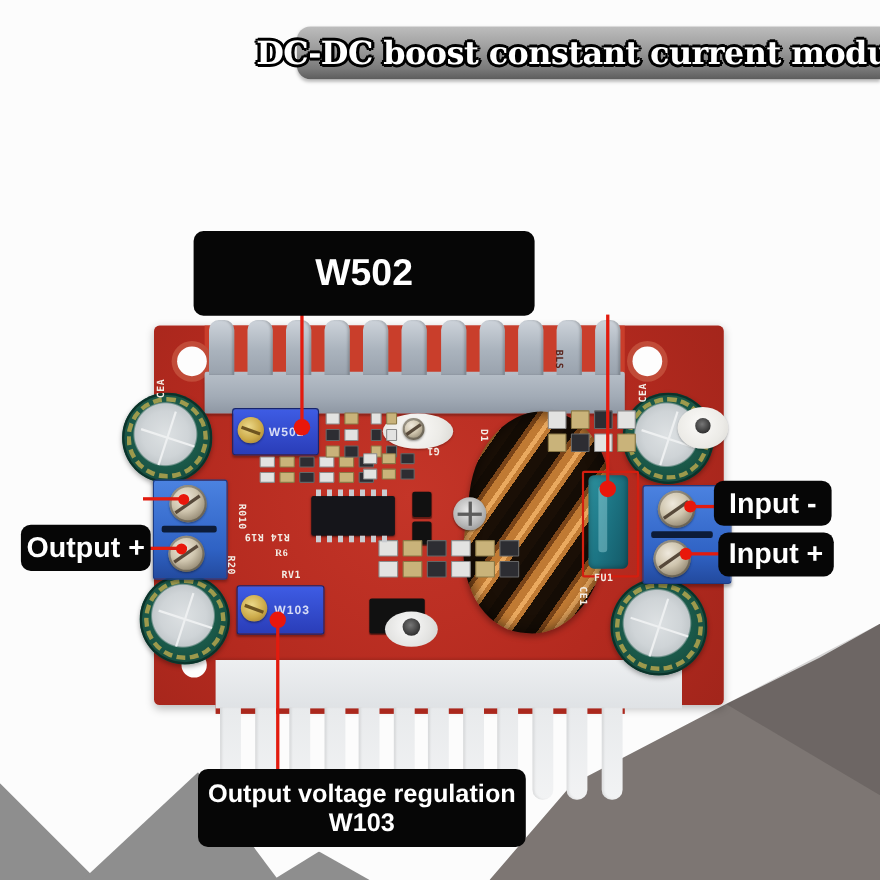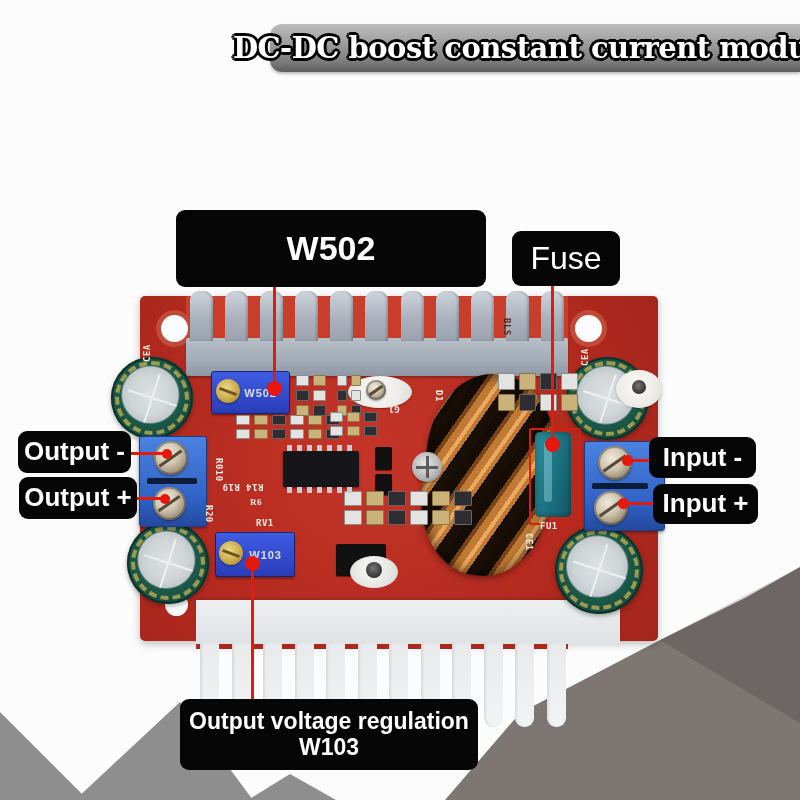--- a/index.html
+++ b/index.html
@@ -320,26 +320,20 @@
   <div class="rline" style="left:134px;top:497px;width:36px;height:3px;"></div>
   <div class="rdot" style="left:160px;top:494px;width:10px;height:10px;"></div>
   <div class="rline" style="left:628px;top:459px;width:24px;height:3px;"></div>
   <div class="rdot" style="left:622px;top:455px;width:11px;height:11px;"></div>
   <div class="rline" style="left:624px;top:502px;width:32px;height:3px;"></div>
   <div class="rdot" style="left:618px;top:498px;width:11px;height:11px;"></div>
 
   <div class="label lab-w502">
     <span class="big">W502</span>
   </div>
-  <div class="label lab-fuse">
-    <span>Fuse</span>
-  </div>
-  <div class="label lab-outm">
-    <span>Output -</span>
-  </div>
   <div class="label lab-outp">
     <span>Output +</span>
   </div>
   <div class="label lab-inm">
     <span>Input -</span>
   </div>
   <div class="label lab-inp">
     <span>Input +</span>
   </div>
   <div class="label lab-w103">

